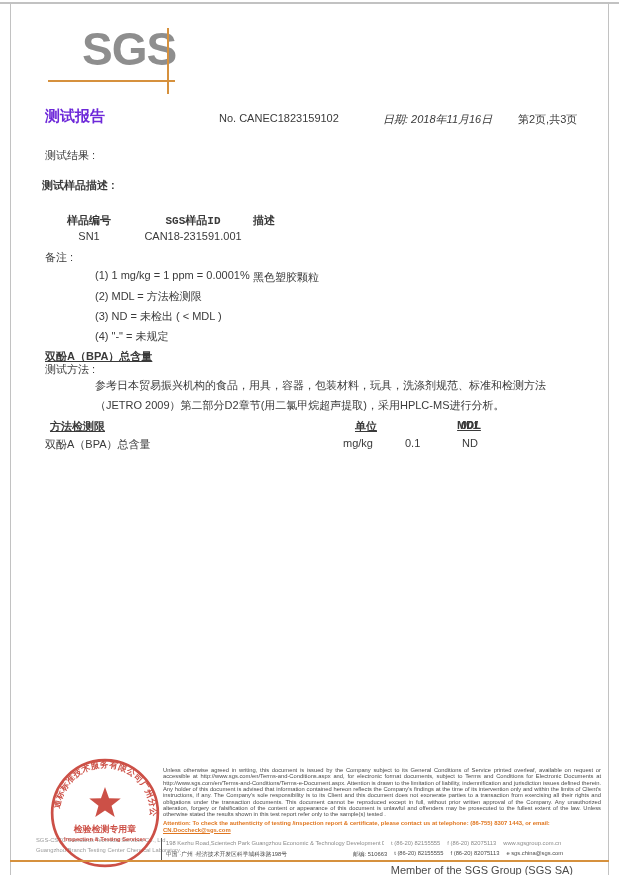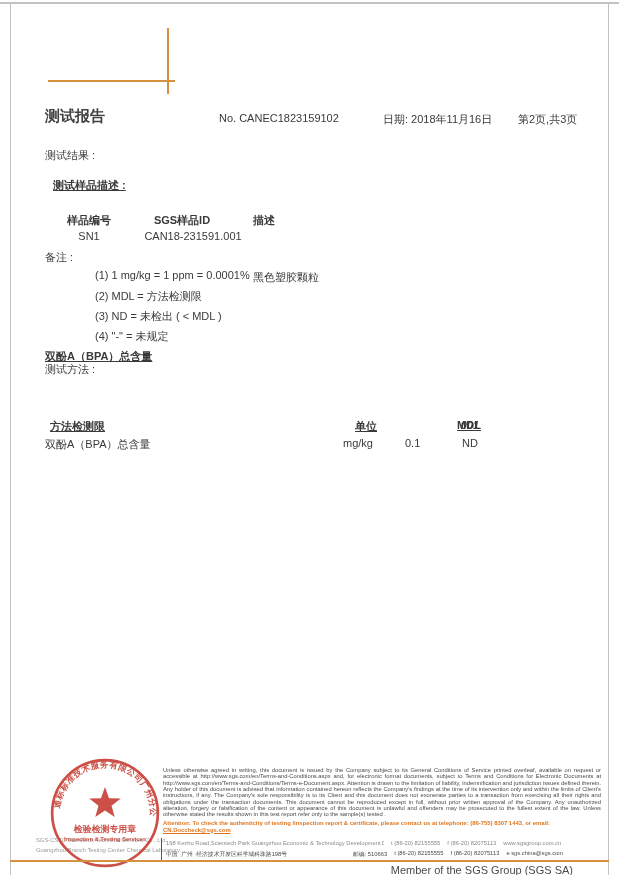--- a/index.html
+++ b/index.html
@@ -11,34 +11,34 @@
   .edge-top { left:0; top:2px; width:619px; height:2px; }
   .edge-left { left:10px; top:2px; width:1px; height:873px; }
   .edge-right { left:608px; top:2px; width:1px; height:873px; }
 
   
   .logo-text { position:absolute; left:82px; top:26px; font-size:46px; font-weight:bold;
                color:#8e8e8e; letter-spacing:-1px; line-height:1; }
   .logo-hline { position:absolute; left:48px; top:80px; width:127px; height:2px; background:#d6913d; }
   .logo-vline { position:absolute; left:167px; top:28px; width:2px; height:66px; background:#d6913d; }
 
-  .report-title { position:absolute; left:45px; top:107px; font-size:15px; font-weight:bold; color:#404040; }
+  .report-title { position:absolute; left:45px; top:107px; font-size:15px; font-weight:bold; color:#6d28d9; }
   .hdr-no   { position:absolute; left:219px; top:112px; font-size:11px; }
-  .hdr-date { position:absolute; left:383px; top:112px; font-size:11px; }
+  .hdr-date { position:absolute; left:383px; top:112px; font-size:11px;font-style:italic; }
   .hdr-page { position:absolute; left:518px; top:112px; font-size:11px; }
 
   
   .t11 { font-size:11px; }
   .abs { position:absolute; }
 
   .sec-results { left:45px; top:148px; }
-  .sec-sample  { left:53px; top:178px; text-decoration:underline; font-weight:bold; }
+  .sec-sample  { left:42px; top:178px; font-weight:bold; }
 
   .smp-h1 { left:58px;  top:213px; width:62px;  font-weight:bold; text-align:center; }
-  .smp-h2 { left:122px; top:213px; width:120px; font-weight:bold; text-align:center; }
+  .smp-h2 { left:133px; top:213px; width:120px; font-weight:bold; text-align:center;font-family:Liberation Mono, monospace; }
   .smp-h3 { left:253px; top:213px; font-weight:bold; }
   .smp-c1 { left:58px;  top:230px; width:62px;  text-align:center; }
   .smp-c2 { left:133px; top:230px; width:120px; text-align:center; }
   .smp-c3 { left:253px; top:226px;margin-top:44px; }
 
   .sec-notes { left:45px; top:250px; }
   .note { left:95px; }
   .note-1 { top:269px; } .note-2 { top:289px; } .note-3 { top:309px; } .note-4 { top:329px; }
 
   .sec-bpa { left:45px; top:349px; font-weight:bold; text-decoration:underline; }
@@ -80,20 +80,21 @@
 </style>
 </head>
 <body>
 
 <div class="page">
 
   <div class="edge edge-top"></div>
   <div class="edge edge-left"></div>
   <div class="edge edge-right"></div>
 
+  <div class="logo-text">SGS</div>
   <div class="logo-hline"></div>
   <div class="logo-vline"></div>
 
   <div class="report-title">测试报告</div>
   <div class="hdr-no">No. CANEC1823159102</div>
   <div class="hdr-date">日期: 2018年11月16日</div>
   <div class="hdr-page">第2页,共3页</div>
 
   <div class="abs t11 sec-results">测试结果 :</div>
   <div class="abs t11 sec-sample">测试样品描述 :</div>
@@ -106,20 +107,21 @@
   <div class="abs t11 smp-c3">黑色塑胶颗粒</div>
 
   <div class="abs t11 sec-notes">备注 :</div>
   <div class="abs t11 note note-1">(1) 1 mg/kg = 1 ppm = 0.0001%</div>
   <div class="abs t11 note note-2">(2) MDL = 方法检测限</div>
   <div class="abs t11 note note-3">(3) ND = 未检出 ( &lt; MDL )</div>
   <div class="abs t11 note note-4">(4) "-" = 未规定</div>
 
   <div class="abs t11 sec-bpa">双酚A（BPA）总含量</div>
   <div class="abs t11 method-label">测试方法 :</div>
+  <div class="abs t11 method-text">参考日本贸易振兴机构的食品，用具，容器，包装材料，玩具，洗涤剂规范、标准和检测方法（JETRO 2009）第二部分D2章节(用二氯甲烷超声提取)，采用HPLC-MS进行分析。</div>
 
   <div class="abs t11 rt-h1">方法检测限</div>
   <div class="abs t11 rt-h2">单位</div>
   <div class="abs t11 rt-h3">MDL</div>
   <div class="abs t11 rt-h4">001</div>
   <div class="abs t11 rt-c1">双酚A（BPA）总含量</div>
   <div class="abs t11 rt-c2">mg/kg</div>
   <div class="abs t11 rt-c3">0.1</div>
   <div class="abs t11 rt-c4">ND</div>
 

